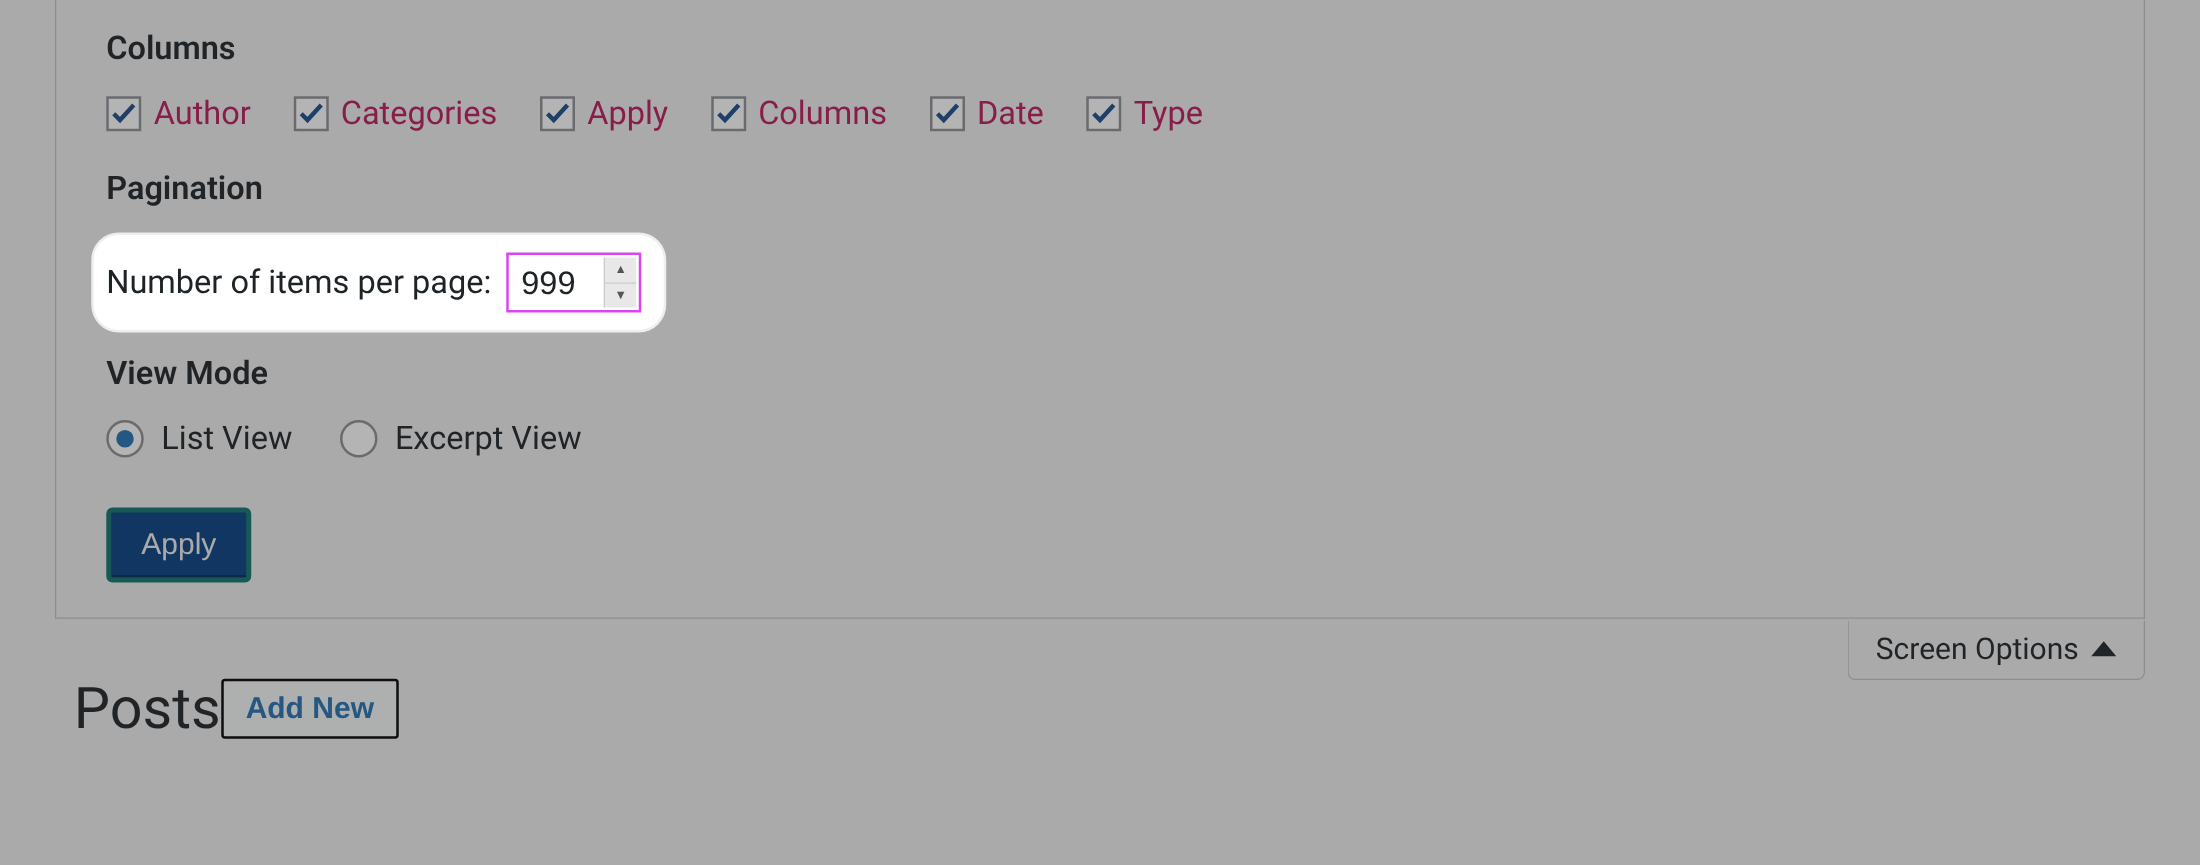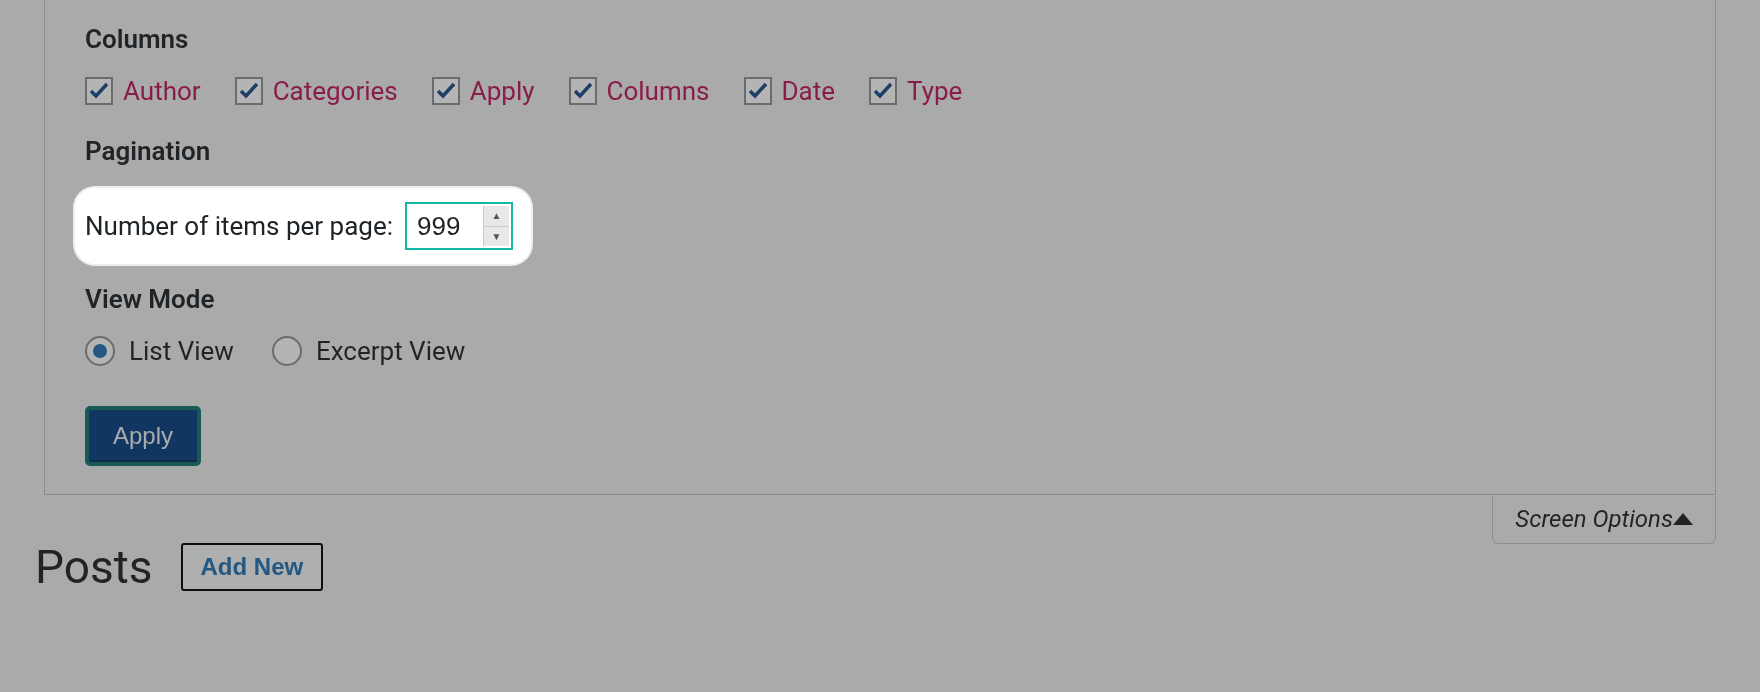--- a/index.html
+++ b/index.html
@@ -83,21 +83,21 @@
     align-items: center;
     gap: 12px;
   }
   .pagination-label {
     font-size: 26px;
     color: #1d2327;
   }
   .num-input {
     width: 108px;
     height: 48px;
-    border: 2px solid #14b8a6;
+    border: 2px solid #d946ef;
     background: #fff;
     font-size: 26px;
     padding: 0 30px 0 10px;
     color: #1d2327;
     position: relative;
   }
   .num-wrapper { position: relative; display: inline-block; }
   .spinner {
     position: absolute;
     right: 4px;
@@ -167,38 +167,36 @@
     background: #f0f0f1;
     border: 1px solid #c3c4c7;
     border-top: 1px solid #f0f0f1;
     border-bottom-left-radius: 6px;
     border-bottom-right-radius: 6px;
     padding: 8px 22px 10px 22px;
     font-size: 24px;
     color: #1d2327;
     display: flex;
     align-items: center;
-    gap: 0;
+    gap: 10px;
     cursor: pointer;
     margin-top: -1px;
-    font-style: italic;
   }
   .tri-up {
     width: 0; height: 0;
     border-left: 10px solid transparent;
     border-right: 10px solid transparent;
     border-bottom: 12px solid #1d2327;
   }
   .posts-header {
     position: absolute;
-    left: 35px;
+    left: 59px;
     top: 540px;
     display: flex;
     align-items: center;
-    gap: 28px;
   }
   .posts-title {
     font-size: 46px;
     font-weight: 400;
     color: #1d2327;
   }
   .add-new-btn {
     border: 2px solid #000000;
     background: #f6f7f7;
     color: #2271b1;

